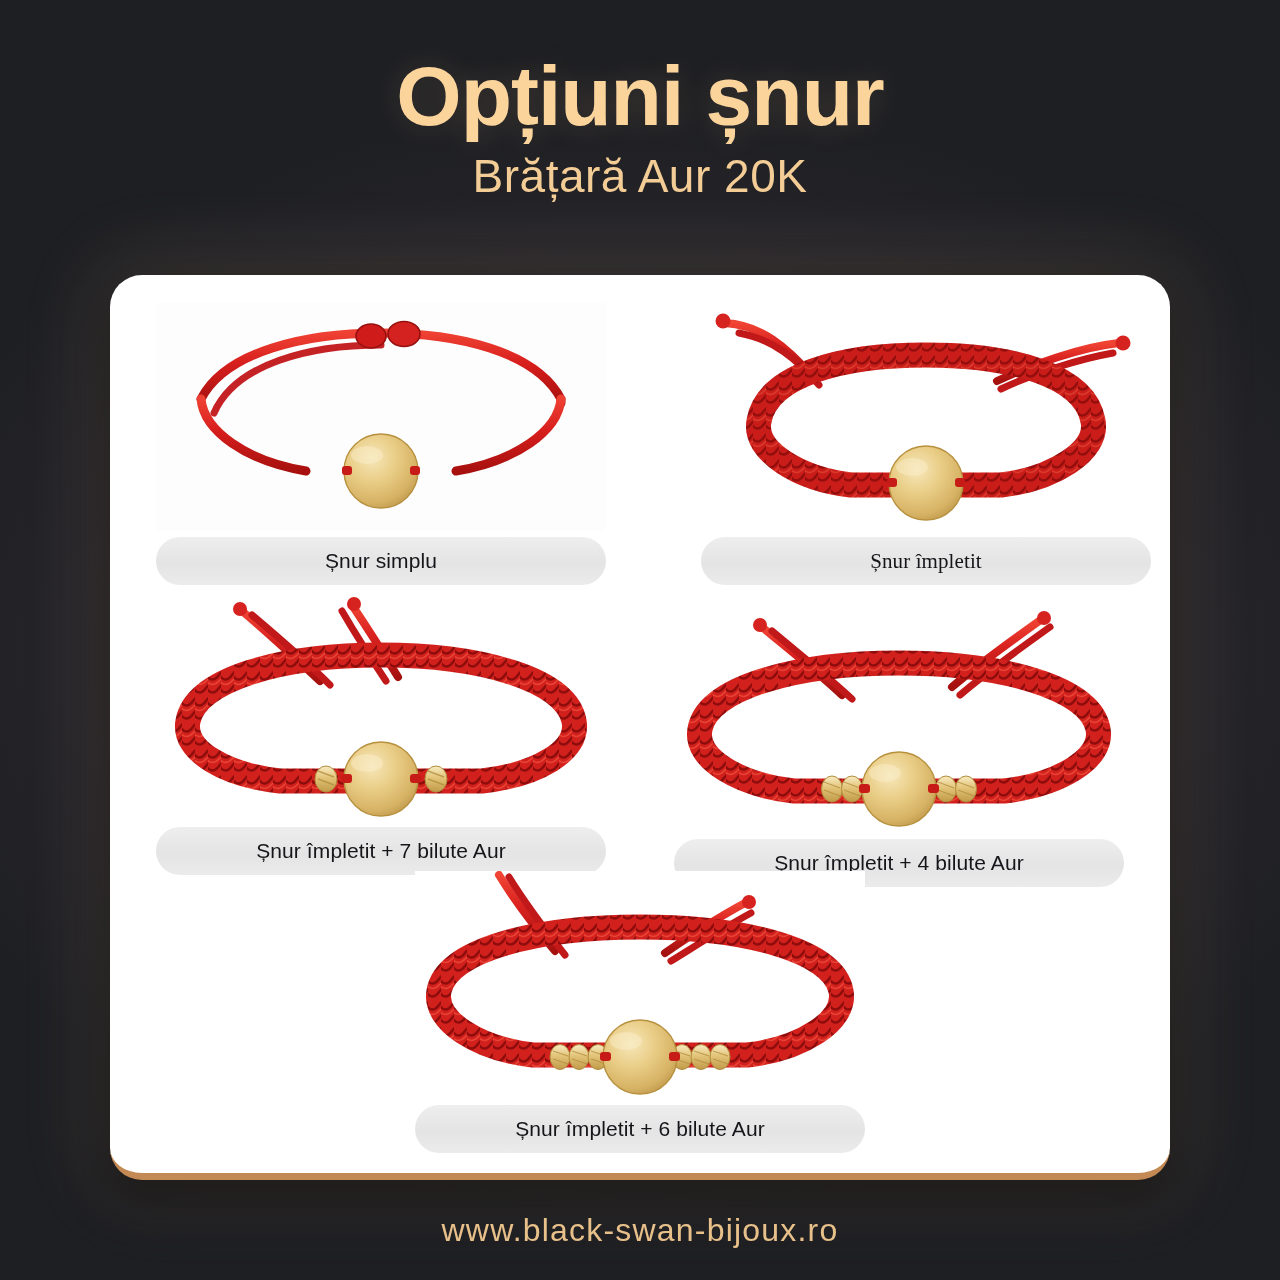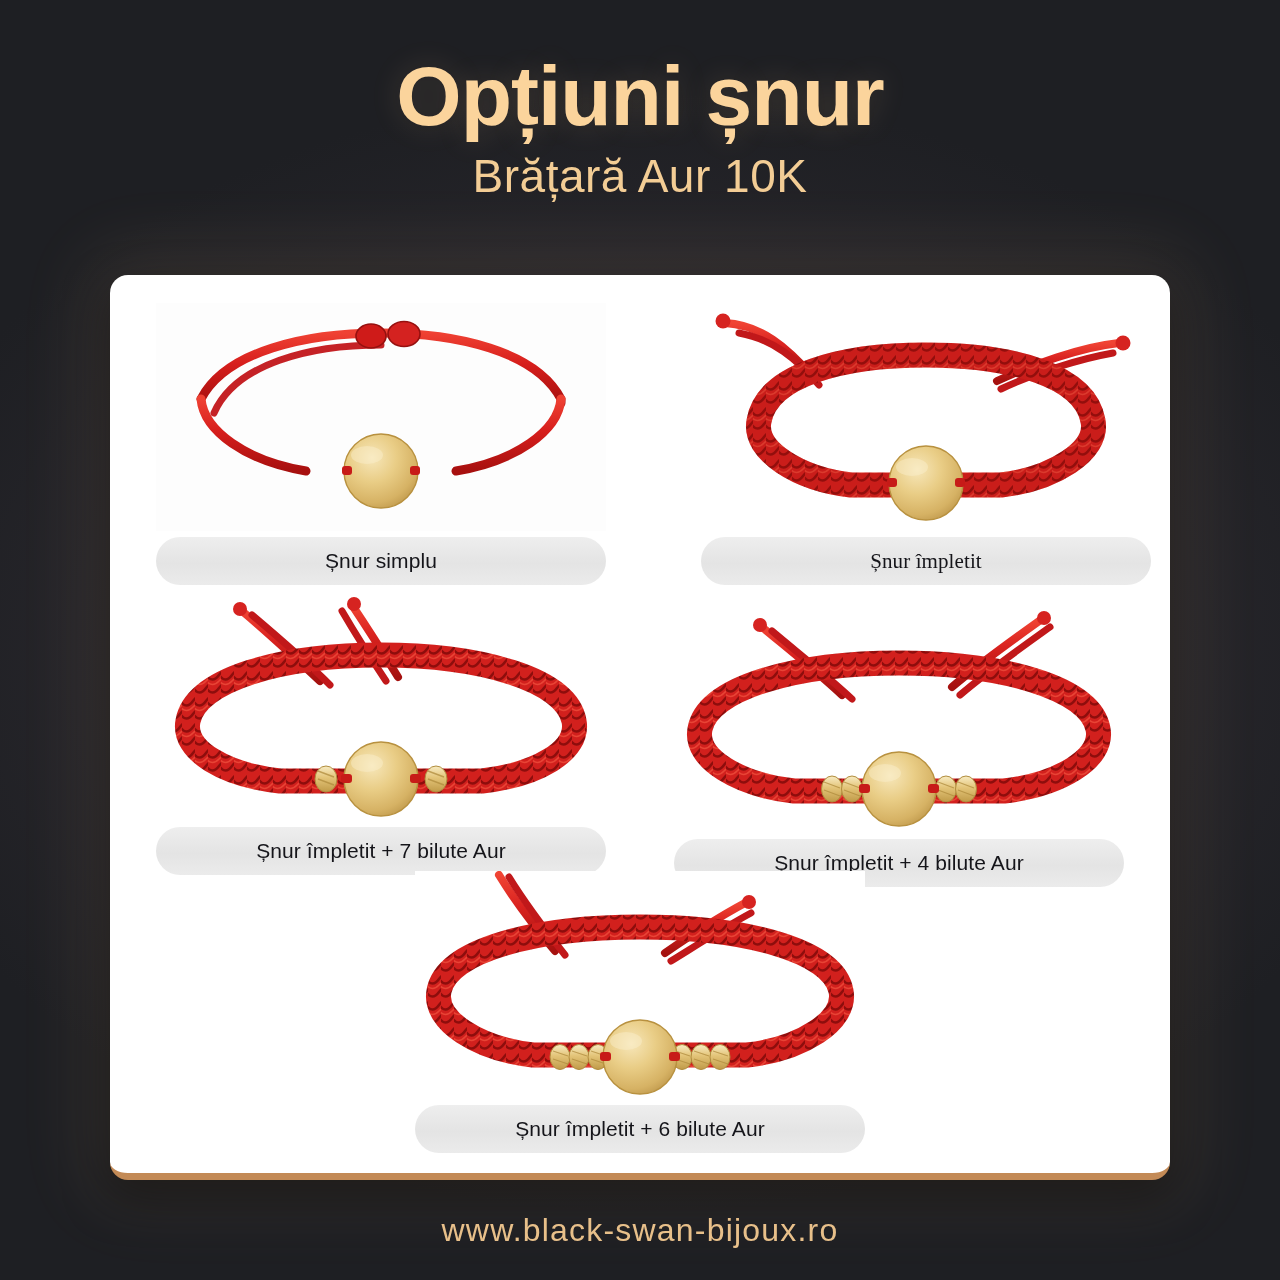--- a/index.html
+++ b/index.html
@@ -42,21 +42,21 @@
     letter-spacing:.5px;
     color:#f3cd95;
   }
 
   
   .card {
     position:absolute;
     left:110px; top:275px;
     width:1060px; height:905px;
     background:#ffffff;
-    border-radius:18px;
+    border-radius:32px;
     border-bottom:7px solid #c38a56;
     box-shadow:
       0 0 70px 26px rgba(255,215,160,.09),
       0 16px 44px rgba(0,0,0,.55);
     overflow:hidden;
   }
   .card::after {
     content:"";
     position:absolute;
     left:0; right:0; bottom:-7px;
@@ -120,21 +120,21 @@
     color:#e8c08a;
   }
 </style>
 </head>
 <body>
 
 <div id="root">
 
   <div class="header">
     <div class="title">Opțiuni șnur</div>
-    <div class="subtitle">Brățară Aur 10K</div>
+    <div class="subtitle">Brățară Aur 20K</div>
   </div>
 
   <div class="card">
     <div class="grid">
 
       <div class="cell c1">
         <div class="photo">
           <svg viewBox="0 0 450 228" xmlns="http://www.w3.org/2000/svg">
             <defs>
               <linearGradient id="cordA" x1="0" y1="0" x2="0" y2="1">

